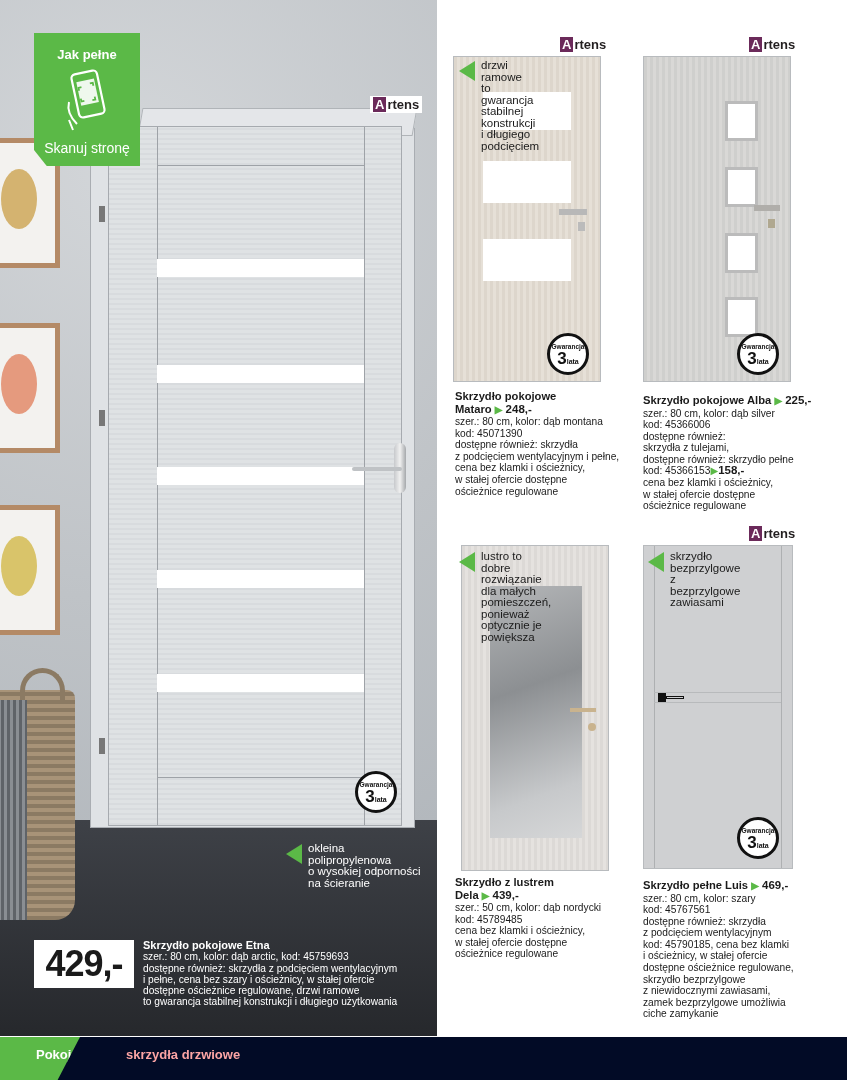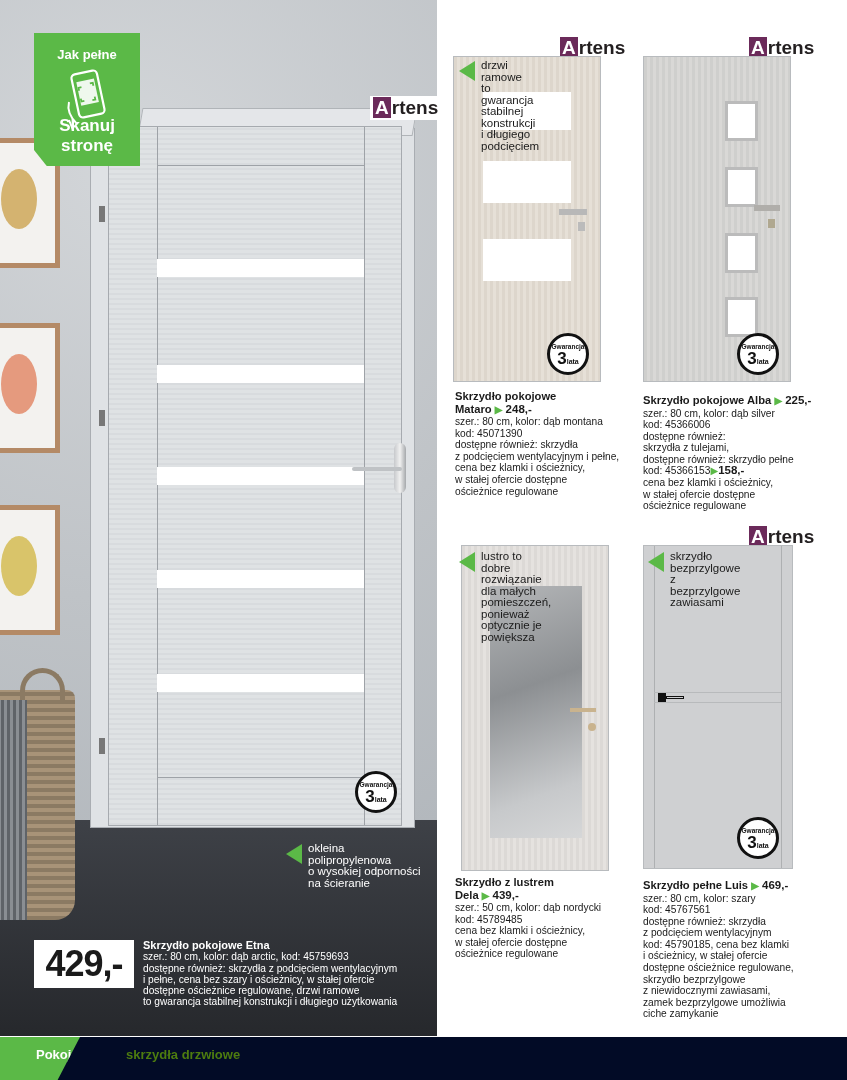--- a/index.html
+++ b/index.html
@@ -18,44 +18,44 @@
 .big-door .leaf{position:absolute;left:18px;top:18px;width:294px;height:700px;background:repeating-linear-gradient(0deg,#d8dbde 0 2px,#dfe2e4 2px 5px);border:1px solid #a6aaaf}
 .big-door .stile-r{position:absolute;left:255px;top:0;width:1px;height:100%;background:#9ea2a7}
 .big-door .stile-l{position:absolute;left:48px;top:0;width:1px;height:100%;background:#9ea2a7}
 .big-door .glass{position:absolute;left:48px;width:207px;height:18px;background:#fff}
 .big-door .rail{position:absolute;left:48px;width:207px;height:1px;background:#9ea2a7}
 .big-door .hinge{position:absolute;left:9px;width:6px;height:16px;background:#777}
 .big-door .handle-plate{position:absolute;left:285px;top:316px;width:12px;height:50px;background:linear-gradient(90deg,#c7c9cc,#f0f0f0,#a5a8ab);border-radius:6px}
 .big-door .lever{position:absolute;left:243px;top:340px;width:50px;height:4px;background:#bfc2c5;border-radius:2px}
 .qr-badge{position:absolute;left:34px;top:33px;width:106px;height:133px;background:#5bb947;color:#fff;text-align:center;clip-path:polygon(0 0,100% 0,100% 100%,12% 100%,0 88%)}
 .qr-badge .t1{font-weight:bold;font-size:13px;margin-top:14px}
-.qr-badge .t2{font-weight:bold;font-size:17px;position:absolute;bottom:10px;left:0;width:100%}
+.qr-badge .t2{font-weight:normal;font-size:14px;position:absolute;bottom:10px;left:0;width:100%}
 .qr-badge svg{margin-top:6px}
-.artens{position:absolute;background:#fff;padding:1px 3px;font-weight:bold;font-size:19px;color:#231f20;letter-spacing:0}
+.artens{position:absolute;background:#fff;padding:1px 3px;font-weight:bold;font-size:13px;color:#231f20;letter-spacing:0}
 .artens .A{color:#fff;background:#6b2a5a;padding:0 2px;margin-right:1px}
 .guarantee{position:absolute;width:42px;height:42px;border-radius:50%;border:3px solid #111;background:#fff;text-align:center;font-weight:bold;color:#111}
 .guarantee .g{font-size:6.5px;display:block;margin-top:7px}
 .guarantee .n{font-size:17px;line-height:14px}
 .guarantee .l{font-size:7px}
 .callout{position:absolute;font-size:11.5px;line-height:11.5px;color:#1a1a1a;padding-left:22px}
 .callout .tri{position:absolute;left:0;top:1px;width:0;height:0;border-top:10px solid transparent;border-bottom:10px solid transparent;border-right:16px solid #5bb947}
 .callout.dark{color:#fff}
 .price-box{position:absolute;left:34px;top:940px;width:100px;height:48px;background:#fff;font-weight:bold;font-size:36px;line-height:48px;text-align:center;letter-spacing:-1px}
 .etna-desc{position:absolute;left:143px;top:940px;width:290px;color:#fff;font-size:10.2px;line-height:11.3px}
 .etna-desc .name{font-weight:bold;font-size:11px}
 .door-card{position:absolute}
 .door-card .door{position:absolute;border:1px solid #b8bbbe}
 .prod{position:absolute;font-size:10.2px;line-height:11.6px;color:#1a1a1a}
 .prod .name{font-weight:bold;font-size:11.2px;line-height:12.5px}
 .prod .arrow{color:#5bb947;font-size:10px}
 .prod .price{font-weight:bold;font-size:11.5px}
 .footer{position:absolute;left:0;top:1037px;width:847px;height:43px;background:#020b26}
 .footer .tab{position:absolute;left:0;top:0;width:80px;height:43px;background:#5bb947;clip-path:polygon(0 0,100% 0,72% 100%,0 100%)}
 .footer .tab span{position:absolute;left:36px;top:10px;color:#fff;font-weight:bold;font-size:13px}
-.footer .title{position:absolute;left:126px;top:10px;color:#4d7c0f;font-weight:bold;font-size:13px}
+.footer .title{position:absolute;left:126px;top:10px;color:#fca5a5;font-weight:bold;font-size:13px}
 </style>
 </head>
 <body>
 
 <div class="hero">
   <div class="wall"></div>
   <div class="floor"></div>
   <div class="frame" style="top:138px;height:130px">
       <div class="art" style="background:#d4b370"></div>
     </div>

